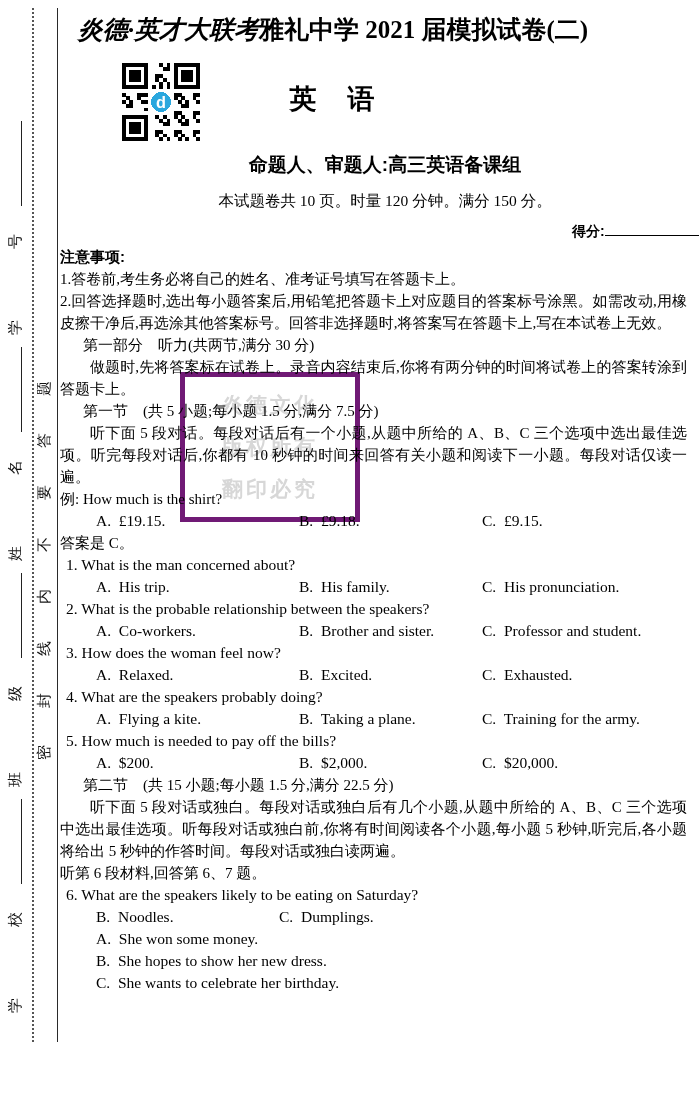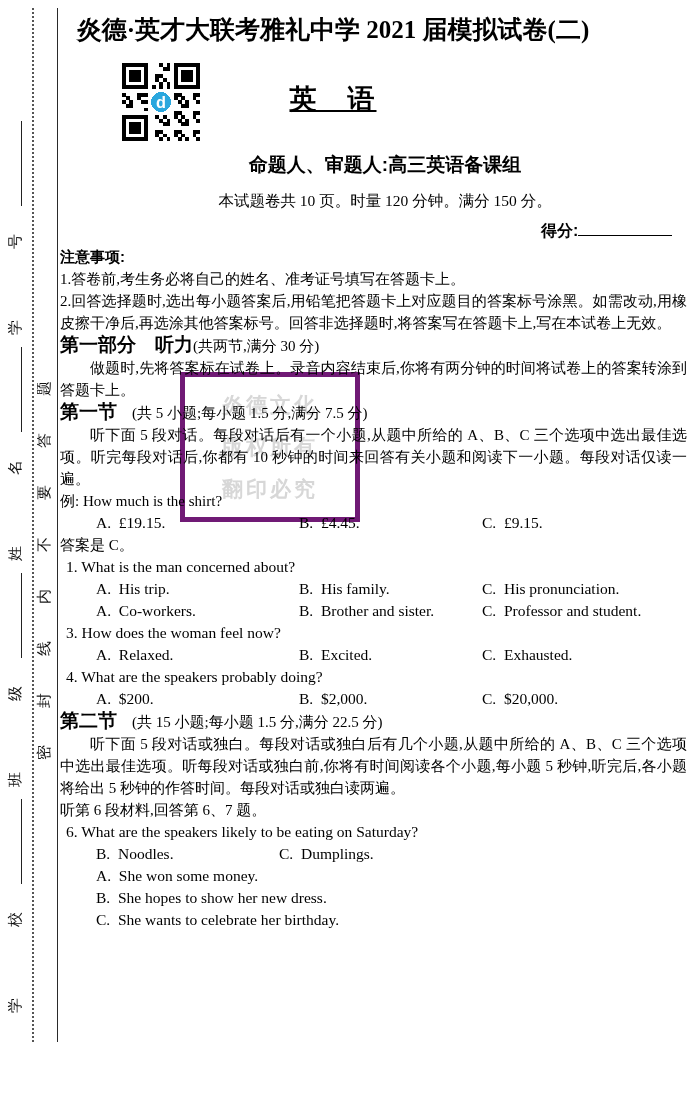--- a/index.html
+++ b/index.html
@@ -32,47 +32,47 @@
     border:5px solid #701a75;z-index:0;
     display:flex;flex-direction:column;justify-content:space-evenly;align-items:center;
     color:#d7d7d7;font-size:21px;letter-spacing:3px;font-weight:bold;
   }
 
   
   .main-title{
     position:absolute;top:13px;left:58px;width:550px;text-align:center;z-index:2;
     font-size:25px;font-weight:bold;white-space:nowrap;
   }
-  .title-calli{}
+  .title-calli{font-style:italic;}
   .qr{position:absolute;left:122px;top:63px;width:78px;height:78px;z-index:2;}
   .subject{
     position:absolute;top:81px;left:58px;width:550px;text-align:center;z-index:2;
-    font-size:27px;font-weight:bold;letter-spacing:2px;text-decoration:underline;
+    font-size:27px;font-weight:bold;letter-spacing:2px;
   }
   .committee{
     position:absolute;top:152px;left:70px;width:630px;text-align:center;z-index:2;
     font-size:19px;font-weight:bold;
   }
   .paper-info{
     position:absolute;top:191px;left:70px;width:630px;text-align:center;z-index:2;
     font-size:15.5px;
   }
   .score{
-    position:absolute;top:219px;left:541px;z-index:2;
-    font-size:16px;font-weight:bold;
+    position:absolute;top:219px;left:572px;z-index:2;
+    font-size:14px;font-weight:bold;
   }
   .score-line{display:inline-block;width:94px;height:16px;border-bottom:1.6px solid #000;}
 
   
   .body-text{
     position:absolute;left:60px;top:246px;width:627px;z-index:1;
     font-size:15px;line-height:22px;text-align:justify;
   }
   .notice-head{font-weight:bold;font-family:"Liberation Sans","DejaVu Sans",sans-serif;font-size:15px;}
-  .sec-head{font-weight:bold;font-family:"Liberation Sans","DejaVu Sans",sans-serif;font-size:19px;}
+  .sec-head{font-weight:normal;font-family:"Liberation Sans","DejaVu Sans",sans-serif;font-size:15px;margin-left:23px;}
   .sec-note{font-weight:normal;font-family:"Liberation Serif","DejaVu Serif",serif;}
   .para{}
   .para-indent{text-indent:2em;}
   .q-line{padding-left:6px;font-size:15.5px;}
   .opts-row{display:flex;padding-left:36px;font-size:15.5px;align-items:center;}
   .opt{white-space:pre-wrap;}
   .opt-a{width:203px;}
   .opt-b{width:183px;}
   .opt-c{flex:1;}
   .opt-stack{padding-left:36px;font-size:15.5px;white-space:pre-wrap;}
@@ -223,47 +223,54 @@
 
   <div><span class="sec-head">第一部分　听力</span><span class="sec-note">(共两节,满分 30 分)</span></div>
   <div class="para para-indent">做题时,先将答案标在试卷上。录音内容结束后,你将有两分钟的时间将试卷上的答案转涂到答题卡上。</div>
 
   <div><span class="sec-head">第一节</span><span class="sec-note">　(共 5 小题;每小题 1.5 分,满分 7.5 分)</span></div>
   <div class="para para-indent">听下面 5 段对话。每段对话后有一个小题,从题中所给的 A、B、C 三个选项中选出最佳选项。听完每段对话后,你都有 10 秒钟的时间来回答有关小题和阅读下一小题。每段对话仅读一遍。</div>
 
   <div class="para">例: How much is the shirt?</div>
   <div class="opts-row">
     <span class="opt opt-a">A.  £19.15.</span>
-    <span class="opt opt-b">B.  £4.45.</span>
+    <span class="opt opt-b">B.  £9.18.</span>
     <span class="opt opt-c">C.  £9.15.</span>
   </div>
   <div class="para">答案是 C。</div>
 
   <div class="q-line">1. What is the man concerned about?</div>
   <div class="opts-row">
     <span class="opt opt-a">A.  His trip.</span>
     <span class="opt opt-b">B.  His family.</span>
     <span class="opt opt-c">C.  His pronunciation.</span>
   </div>
 
+  <div class="q-line">2. What is the probable relationship between the speakers?</div>
   <div class="opts-row">
     <span class="opt opt-a">A.  Co-workers.</span>
     <span class="opt opt-b">B.  Brother and sister.</span>
     <span class="opt opt-c">C.  Professor and student.</span>
   </div>
 
   <div class="q-line">3. How does the woman feel now?</div>
   <div class="opts-row">
     <span class="opt opt-a">A.  Relaxed.</span>
     <span class="opt opt-b">B.  Excited.</span>
     <span class="opt opt-c">C.  Exhausted.</span>
   </div>
 
   <div class="q-line">4. What are the speakers probably doing?</div>
-
+  <div class="opts-row">
+    <span class="opt opt-a">A.  Flying a kite.</span>
+    <span class="opt opt-b">B.  Taking a plane.</span>
+    <span class="opt opt-c">C.  Training for the army.</span>
+  </div>
+
+  <div class="q-line">5. How much is needed to pay off the bills?</div>
   <div class="opts-row">
     <span class="opt opt-a">A.  $200.</span>
     <span class="opt opt-b">B.  $2,000.</span>
     <span class="opt opt-c">C.  $20,000.</span>
   </div>
 
   <div><span class="sec-head">第二节</span><span class="sec-note">　(共 15 小题;每小题 1.5 分,满分 22.5 分)</span></div>
   <div class="para para-indent">听下面 5 段对话或独白。每段对话或独白后有几个小题,从题中所给的 A、B、C 三个选项中选出最佳选项。听每段对话或独白前,你将有时间阅读各个小题,每小题 5 秒钟,听完后,各小题将给出 5 秒钟的作答时间。每段对话或独白读两遍。</div>
   <div class="para">听第 6 段材料,回答第 6、7 题。</div>
 

